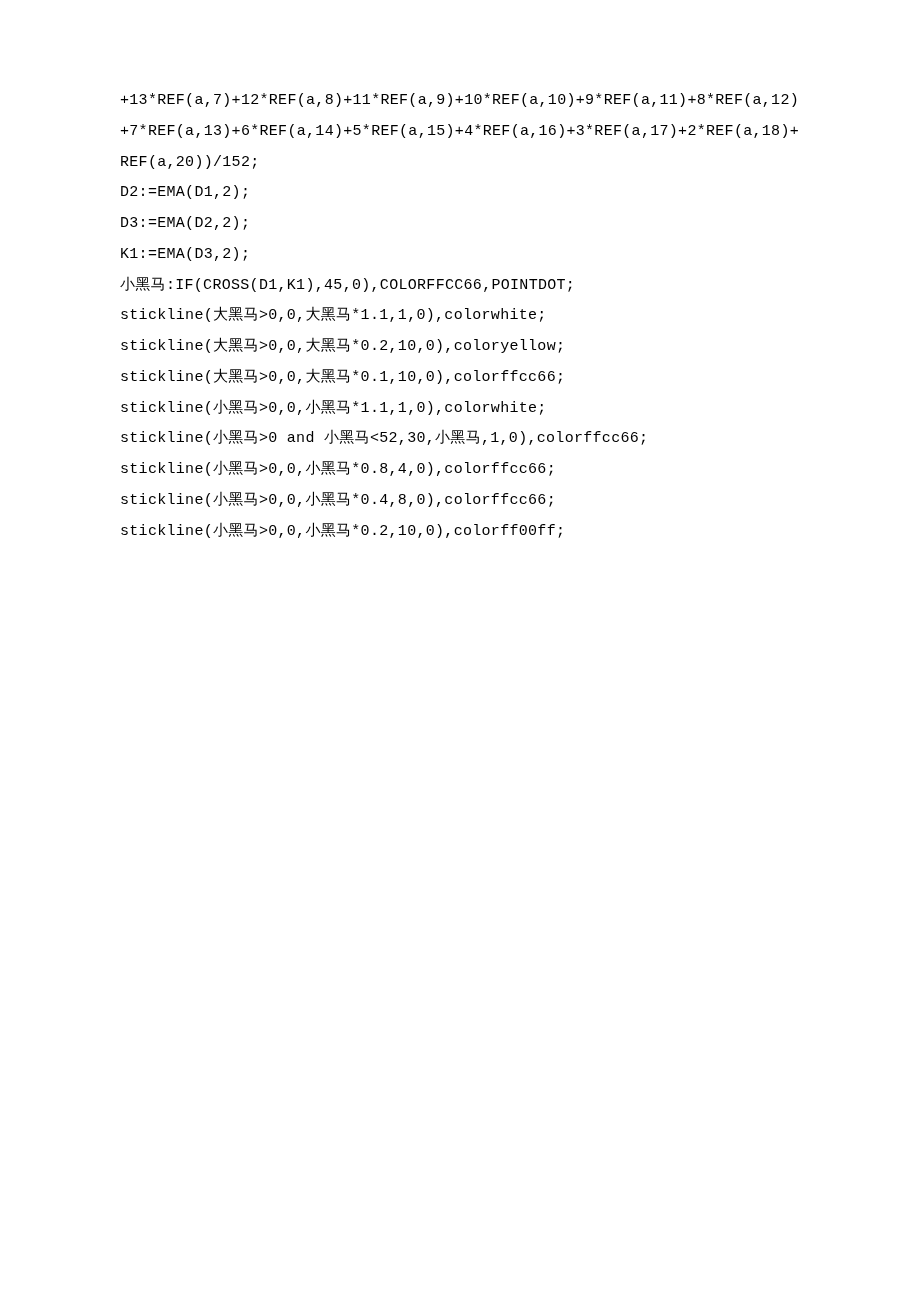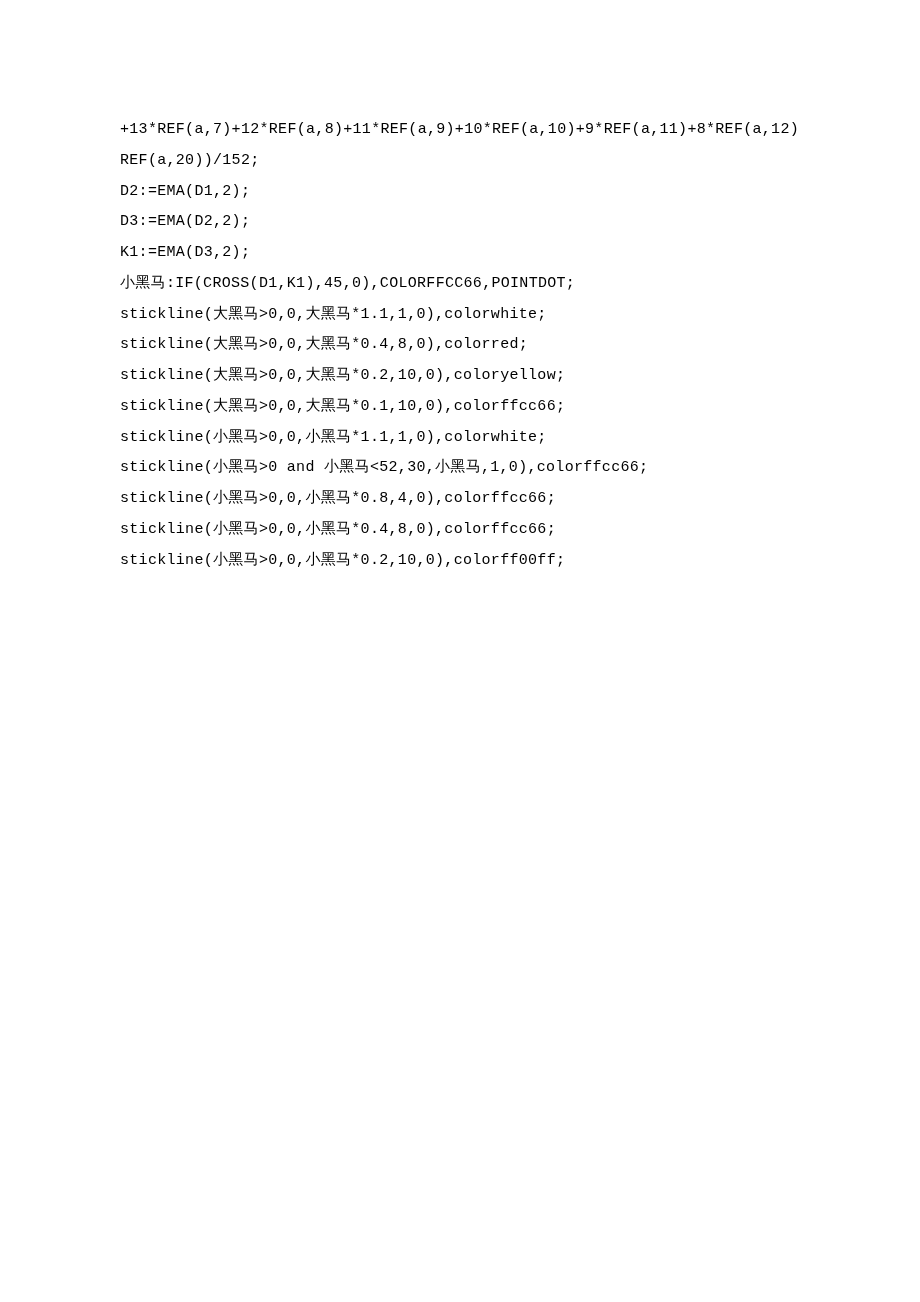--- a/index.html
+++ b/index.html
@@ -6,42 +6,42 @@
     margin: 0;
     padding: 0;
     background: #ffffff;
     font-family: "SimSun", "宋体", "Courier New", monospace;
     font-size: 15px;
     color: #000000;
   }
   .page {
     width: 920px;
     min-height: 1302px;
-    padding: 115px 120px 0 120px;
+    padding: 86px 120px 0 120px;
     box-sizing: border-box;
   }
   .code-line {
     line-height: 2.05;
     white-space: pre-wrap;
     word-break: break-all;
     letter-spacing: 0.3px;
   }
 </style>
 </head>
 <body>
 
 <div class="page">
   <div class="code-line">+13*REF(a,7)+12*REF(a,8)+11*REF(a,9)+10*REF(a,10)+9*REF(a,11)+8*REF(a,12)</div>
+  <div class="code-line">+7*REF(a,13)+6*REF(a,14)+5*REF(a,15)+4*REF(a,16)+3*REF(a,17)+2*REF(a,18)+</div>
   <div class="code-line">REF(a,20))/152;</div>
   <div class="code-line">D2:=EMA(D1,2);</div>
   <div class="code-line">D3:=EMA(D2,2);</div>
   <div class="code-line">K1:=EMA(D3,2);</div>
   <div class="code-line">小黑马:IF(CROSS(D1,K1),45,0),COLORFFCC66,POINTDOT;</div>
   <div class="code-line">stickline(大黑马&gt;0,0,大黑马*1.1,1,0),colorwhite;</div>
-  <div class="code-line">stickline(大黑马&gt;0,0,大黑马*0.4,8,0),colorred;</div>
   <div class="code-line">stickline(大黑马&gt;0,0,大黑马*0.2,10,0),coloryellow;</div>
   <div class="code-line">stickline(大黑马&gt;0,0,大黑马*0.1,10,0),colorffcc66;</div>
   <div class="code-line">stickline(小黑马&gt;0,0,小黑马*1.1,1,0),colorwhite;</div>
   <div class="code-line">stickline(小黑马&gt;0 and 小黑马&lt;52,30,小黑马,1,0),colorffcc66;</div>
   <div class="code-line">stickline(小黑马&gt;0,0,小黑马*0.8,4,0),colorffcc66;</div>
   <div class="code-line">stickline(小黑马&gt;0,0,小黑马*0.4,8,0),colorffcc66;</div>
   <div class="code-line">stickline(小黑马&gt;0,0,小黑马*0.2,10,0),colorff00ff;</div>
 </div>
 
 </body></html>

